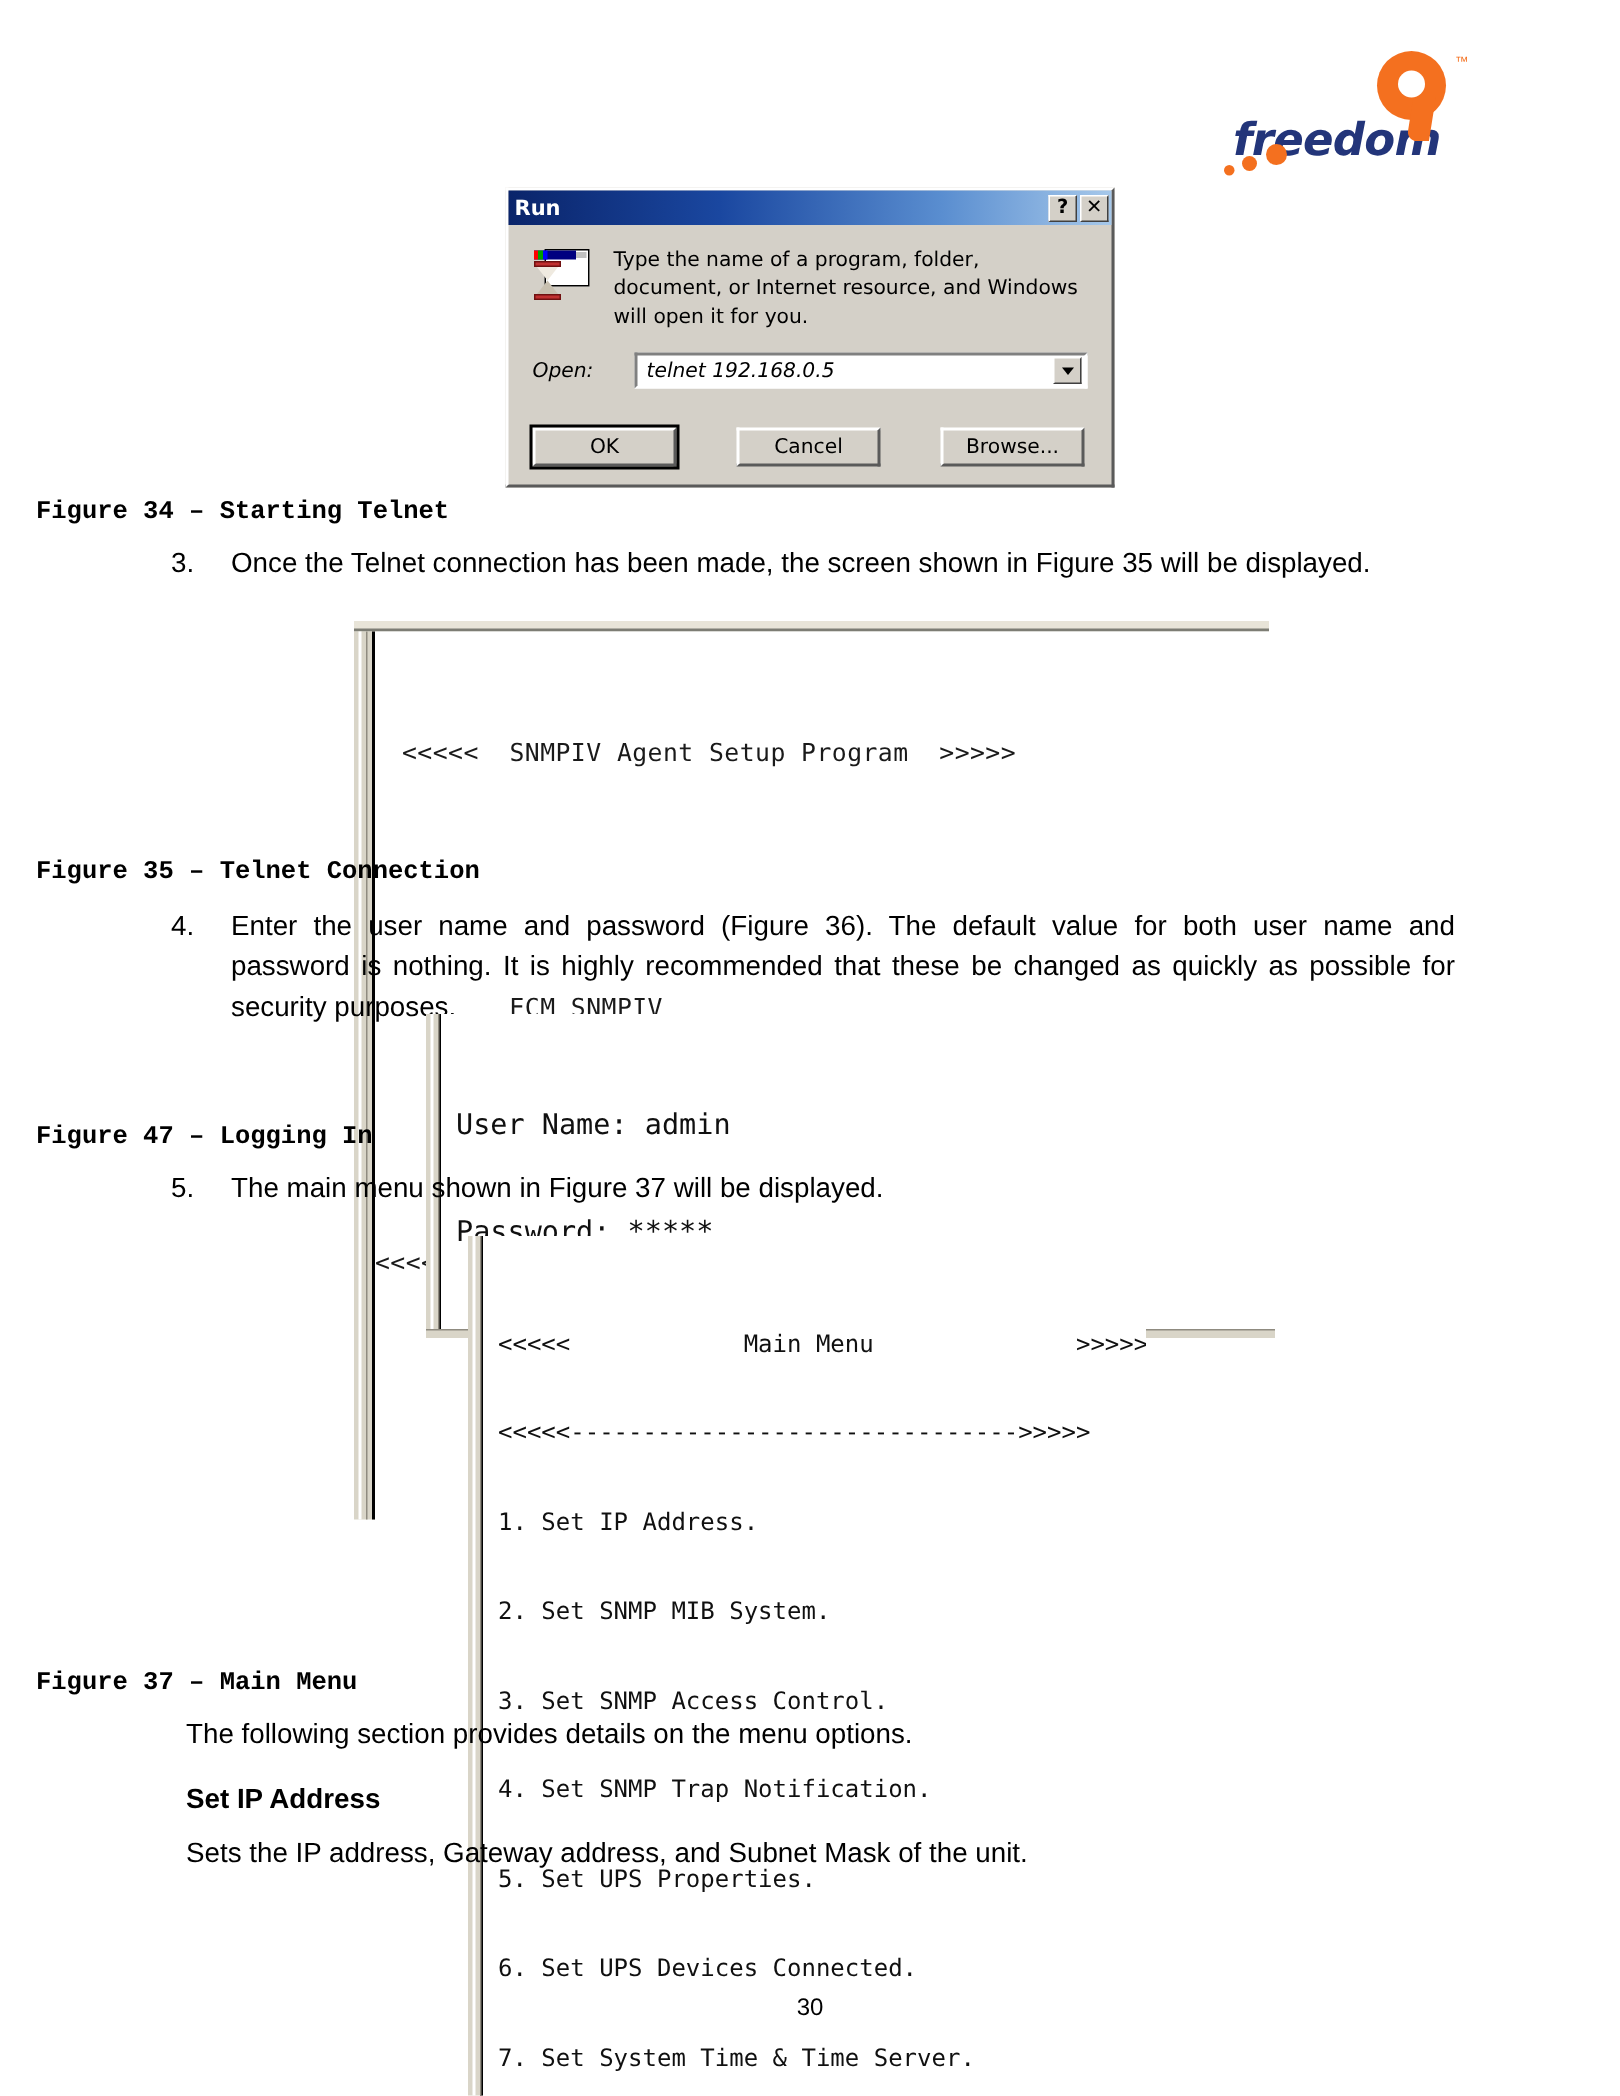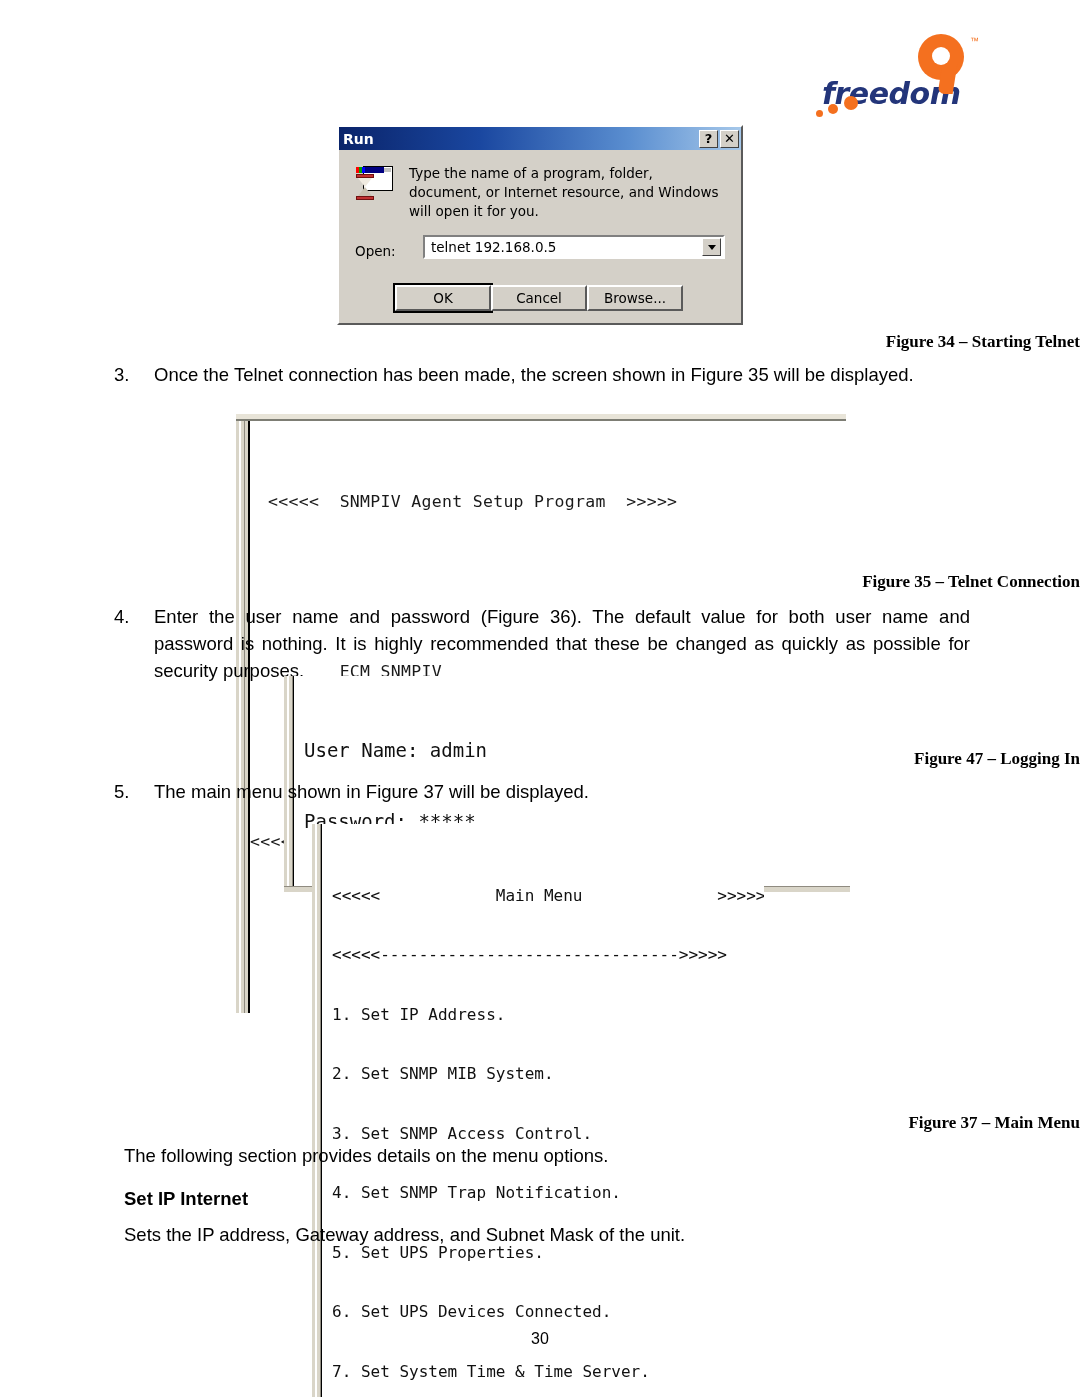--- a/index.html
+++ b/index.html
@@ -216,21 +216,22 @@
     border-bottom: 9px solid #c8c0b0;
   }
   .run-desc {
     font-size: 13.5px;
     line-height: 1.42;
     color: #000;
     font-family: "DejaVu Sans", sans-serif;
   }
   .run-openrow {
     display: flex;
-    align-items: flex-end;
+    align-items: center;
+    font-style: italic;
   }
   .run-open-label {
     font-size: 13.5px;
     width: 68px;
     flex: none;
     font-family: "DejaVu Sans", sans-serif;
   }
   .run-combo {
     flex: 1;
     height: 24px;
@@ -267,21 +268,21 @@
     flex: none;
   }
   .arrow-down {
     width: 0; height: 0;
     border-left: 4px solid transparent;
     border-right: 4px solid transparent;
     border-top: 5px solid #000;
   }
   .run-buttons {
     display: flex;
-    justify-content: center;
+    justify-content: space-between;
     margin-top: 26px;
     padding-right: 2px;
   }
   .run-btn {
     width: 96px;
     height: 26px;
     background: #d4d0c8;
     border-top: 2px solid #ffffff;
     border-left: 2px solid #ffffff;
     border-right: 2px solid #5a5a5a;
@@ -294,25 +295,26 @@
     justify-content: center;
     cursor: default;
   }
   .run-btn.default {
     outline: 2px solid #000000;
     outline-offset: 0px;
   }
 
   
   .fig-caption {
-    text-align: right;
+    text-align: left;
     font-weight: bold;
     font-size: 17px;
-    font-family: Liberation Serif, serif;
-    color: #000;
+    font-family: Liberation Mono, monospace;
+    color: #000;
+    padding-left: 24px;
   }
 
   
   .body-text {
     font-size: 18.5px;
     line-height: 1.45;
     font-family: "Liberation Sans", sans-serif;
     color: #000;
   }
   .numbered {
@@ -548,19 +550,19 @@
         
       </div>
     </div>
 
   </div>
 
   <div class="fig-caption" style="position:absolute; left:0; right:0; top:1113px;">Figure 37 – Main Menu</div>
 
   <div class="body-text" style="position:absolute; left:124px; top:1143px; width:860px;">The following section provides details on the menu options.</div>
 
-  <div class="section-head" style="position:absolute; left:124px; top:1188px; width:860px;">Set IP Internet</div>
+  <div class="section-head" style="position:absolute; left:124px; top:1188px; width:860px;">Set IP Address</div>
 
   <div class="body-text" style="position:absolute; left:124px; top:1222px; width:860px;">Sets the IP address, Gateway address, and Subnet Mask of the unit.</div>
 
   <div class="page-number">30</div>
 
 </div>
 
 </body></html>

